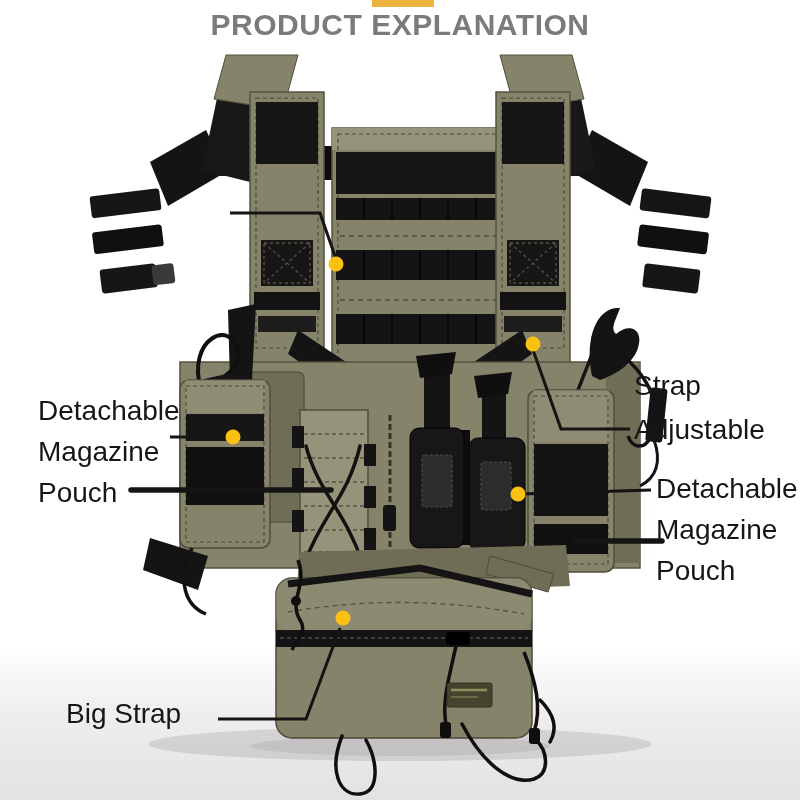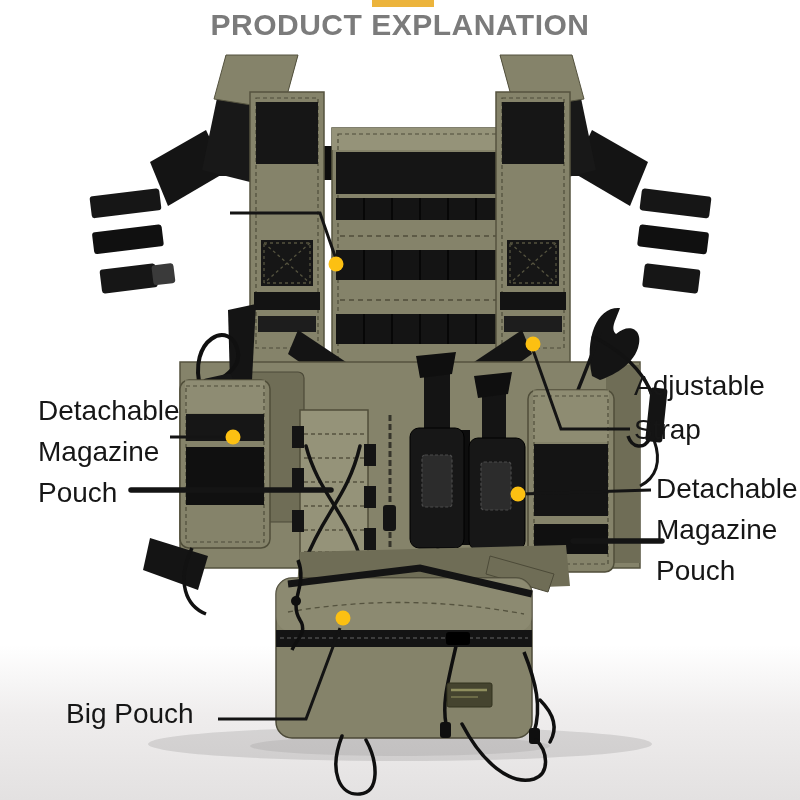--- a/index.html
+++ b/index.html
@@ -258,27 +258,27 @@
   </svg>
 
 
   <div class="callout" id="c-leftpouch" style="left:38px;top:390px;">
     <div class="cl">Detachable</div>
     <div class="cl">Magazine</div>
     <div class="cl">Pouch</div>
   </div>
 
   <div class="callout" id="c-adjust" style="left:634px;top:364px;">
+    <div class="cl">Strap</div>
     <div class="cl">Adjustable</div>
-    <div class="cl">Strap</div>
   </div>
 
   <div class="callout" id="c-rightpouch" style="left:656px;top:468px;">
     <div class="cl">Detachable</div>
     <div class="cl">Magazine</div>
     <div class="cl">Pouch</div>
   </div>
 
   <div class="callout" id="c-bigpouch" style="left:66px;top:698px;">
-    <div class="cl">Big Pouch</div>
+    <div class="cl">Big Strap</div>
   </div>
 
 </div>
 
 </body></html>

